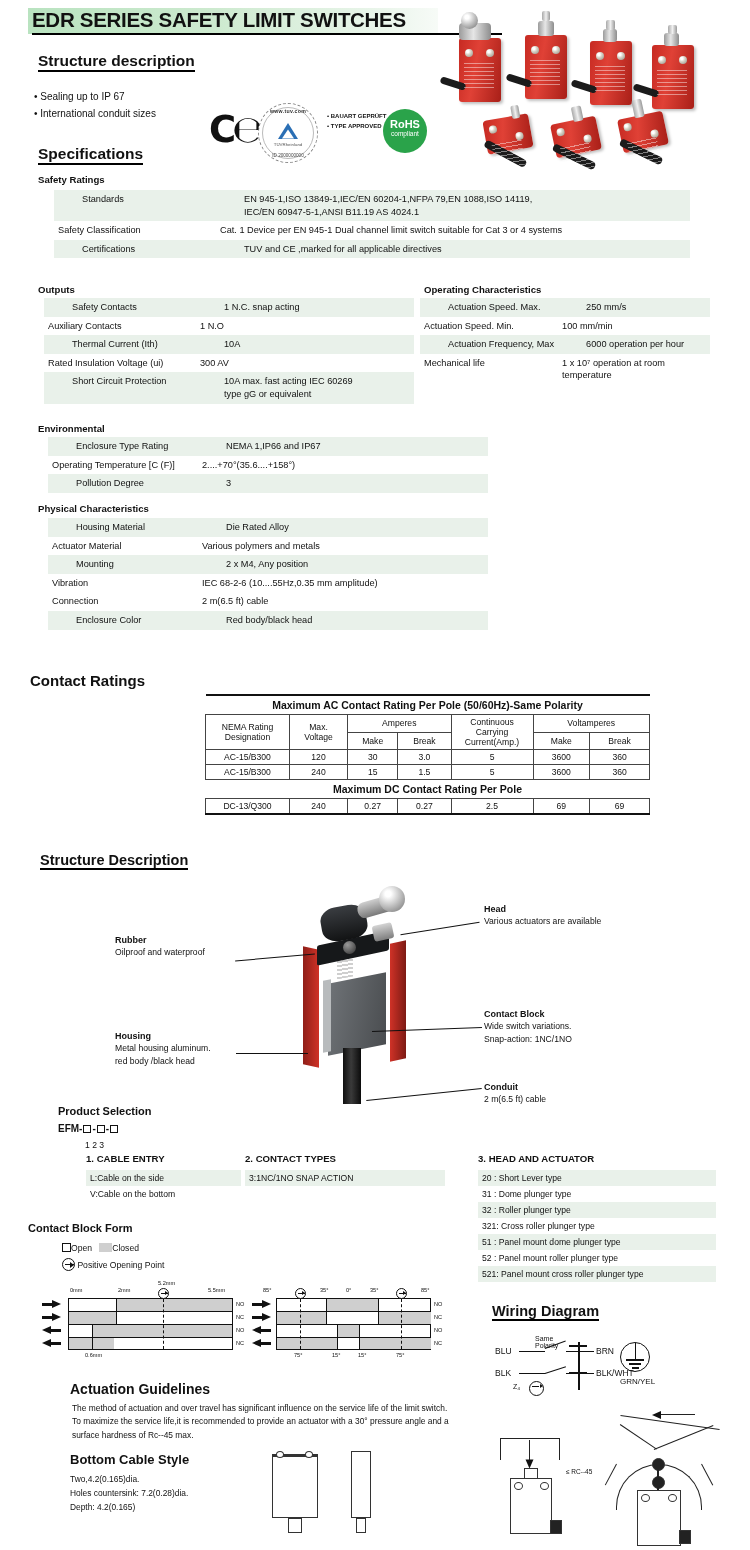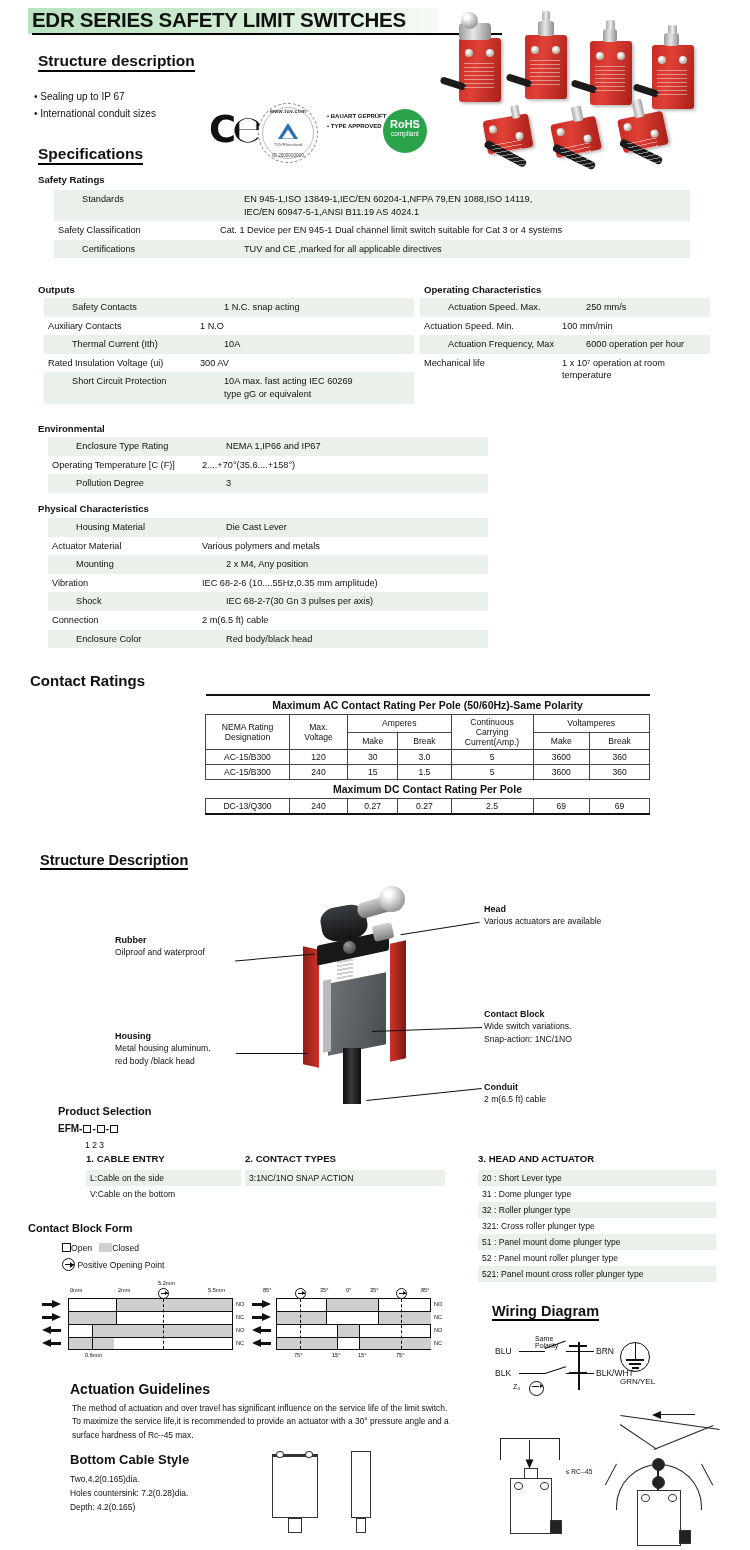--- a/index.html
+++ b/index.html
@@ -356,37 +356,33 @@
       <td>3</td>
         </tr>
   </tbody>
     </table>
 
   <div class="grp-label" style="left:38px; top:503px;">Physical Characteristics</div>
   <table class="spec" style="left:48px; top:518px; width:440px;">
     <tbody>
         <tr class="alt">
       <td class="k" style="width:150px">Housing  Material</td>
-      <td>Die Cast Lever</td>
+      <td>Die Rated Alloy</td>
         </tr>
     <tr>
       <td class="k">Actuator Material</td>
       <td>Various polymers and metals</td>
         </tr>
     <tr class="alt">
       <td class="k">Mounting</td>
       <td>2 x M4, Any position</td>
         </tr>
     <tr>
       <td class="k">Vibration</td>
       <td>IEC 68-2-6 (10....55Hz,0.35 mm amplitude)</td>
-        </tr>
-    <tr class="alt">
-      <td class="k">Shock</td>
-      <td>IEC 68-2-7(30 Gn 3 pulses per axis)</td>
         </tr>
     <tr>
       <td class="k">Connection</td>
       <td>2 m(6.5 ft) cable</td>
         </tr>
     <tr class="alt">
       <td class="k">Enclosure Color</td>
       <td>Red body/black head</td>
         </tr>
   </tbody>

